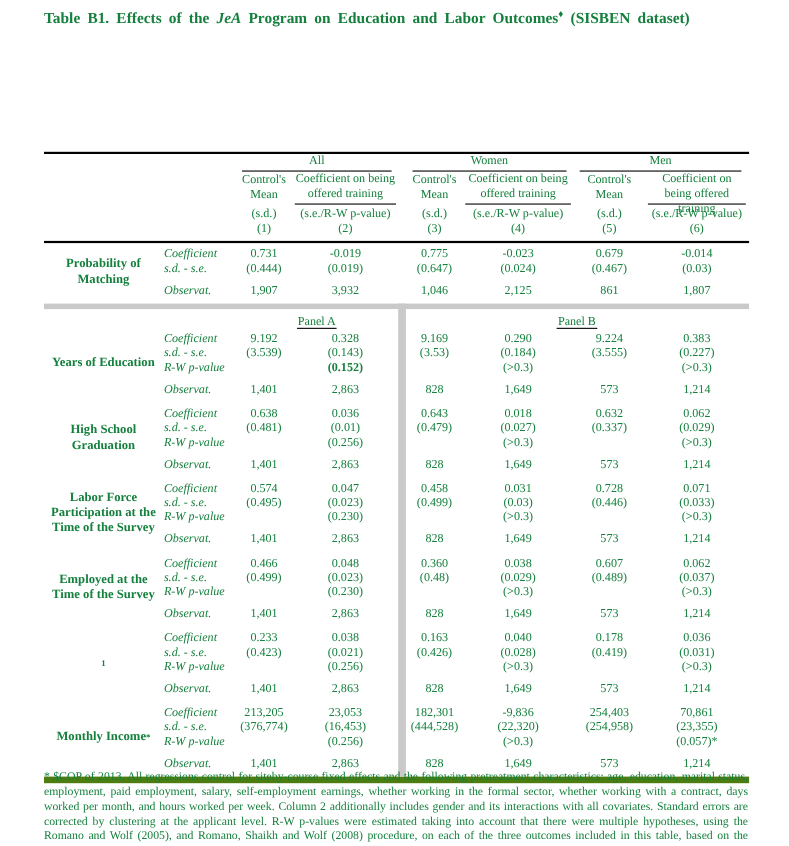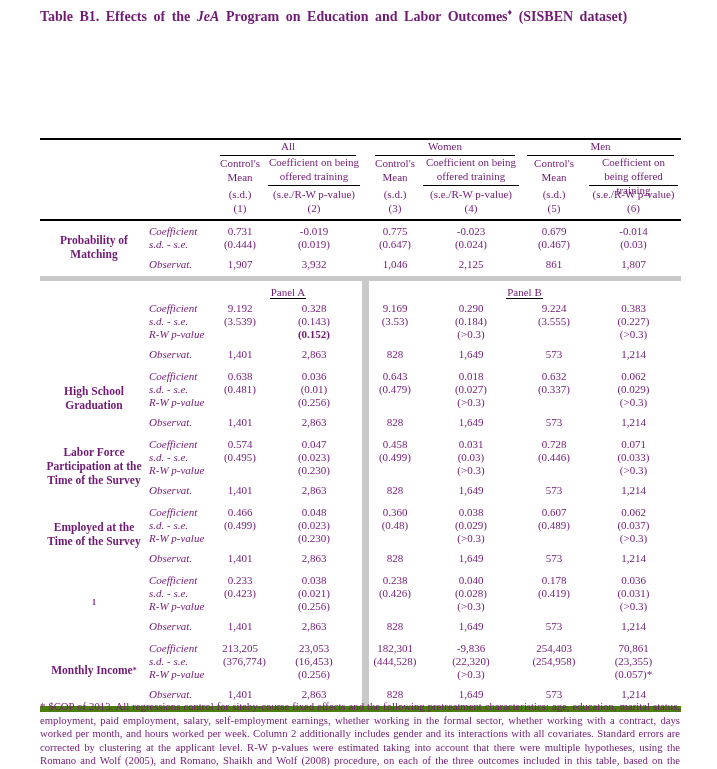--- a/index.html
+++ b/index.html
@@ -1,18 +1,18 @@
 <!DOCTYPE html>
 <html><head>
 <meta charset="utf-8">
 <style>
   html,body { margin:0; padding:0; background:#ffffff; }
   .page {
     position:relative; width:717px; height:769px; background:#ffffff;
-    color:#701a75; font-family:"Liberation Serif","DejaVu Serif",serif;
+    color:#15803d; font-family:"Liberation Serif","DejaVu Serif",serif;
     overflow:hidden;
   }
   .title {
     position:absolute; left:40px; top:6px; width:641px;
     font-size:14px; font-weight:bold; line-height:1.5;
     text-align:justify; word-spacing:3px;
   }
   .title i { font-weight:bold; }
   .title sup { font-size:9px; }
 
@@ -126,20 +126,23 @@
 
     <div class="panel-section">
       <div class="h-band"></div>
       <div class="v-divider"></div>
       <div class="grid panel-row">
         <div class="panel-label" style="grid-column:3/5;grid-row:1"><span>Panel A</span></div>
         <div class="panel-label" style="grid-column:6/10;grid-row:1"><span>Panel B</span></div>
       </div>
       <div id="panel-blocks-host">
           <div class="grid block" style="grid-template-rows: 13px 13px 13px 19px;">
+            <div class="outcome-label" style="grid-row: 1 / 5;">
+              <span>Years of Education</span>
+            </div>
             <div class="stat-label" style="grid-row: 1;">Coefficient</div>
             <div class="value-cell" style="grid-area: 1 / 3;">9.192</div>
             <div class="value-cell" style="grid-area: 1 / 4;">0.328</div>
             <div class="value-cell" style="grid-area: 1 / 6;">9.169</div>
             <div class="value-cell" style="grid-area: 1 / 7;">0.290</div>
             <div class="value-cell" style="grid-area: 1 / 8;">9.224</div>
             <div class="value-cell" style="grid-area: 1 / 9;">0.383</div>
             <div class="stat-label" style="grid-row: 2;">s.d. - s.e.</div>
             <div class="value-cell" style="grid-area: 2 / 3;">(3.539)</div>
             <div class="value-cell" style="grid-area: 2 / 4;">(0.143)</div>
@@ -261,21 +264,21 @@
             <div class="value-cell obs" style="grid-area: 4 / 8;">573</div>
             <div class="value-cell obs" style="grid-area: 4 / 9;">1,214</div>
           </div>
           <div class="grid block" style="grid-template-rows: 13px 13px 13px 19px;">
             <div class="outcome-label" style="grid-row: 1 / 5;">
               <sup>1</sup>
             </div>
             <div class="stat-label" style="grid-row: 1;">Coefficient</div>
             <div class="value-cell" style="grid-area: 1 / 3;">0.233</div>
             <div class="value-cell" style="grid-area: 1 / 4;">0.038</div>
-            <div class="value-cell" style="grid-area: 1 / 6;">0.238</div>
+            <div class="value-cell" style="grid-area: 1 / 6;">0.163</div>
             <div class="value-cell" style="grid-area: 1 / 7;">0.040</div>
             <div class="value-cell" style="grid-area: 1 / 8;">0.178</div>
             <div class="value-cell" style="grid-area: 1 / 9;">0.036</div>
             <div class="stat-label" style="grid-row: 2;">s.d. - s.e.</div>
             <div class="value-cell" style="grid-area: 2 / 3;">(0.423)</div>
             <div class="value-cell" style="grid-area: 2 / 4;">(0.021)</div>
             <div class="value-cell" style="grid-area: 2 / 6;">(0.426)</div>
             <div class="value-cell" style="grid-area: 2 / 7; font-family: Liberation Serif, serif;">(0.028)</div>
             <div class="value-cell" style="grid-area: 2 / 8;">(0.419)</div>
             <div class="value-cell" style="grid-area: 2 / 9;">(0.031)</div>
@@ -300,21 +303,21 @@
               <sup>*</sup>
             </div>
             <div class="stat-label" style="grid-row: 1;">Coefficient</div>
             <div class="value-cell" style="grid-area: 1 / 3;">213,205</div>
             <div class="value-cell" style="grid-area: 1 / 4;">23,053</div>
             <div class="value-cell" style="grid-area: 1 / 6;">182,301</div>
             <div class="value-cell" style="grid-area: 1 / 7;">-9,836</div>
             <div class="value-cell" style="grid-area: 1 / 8;">254,403</div>
             <div class="value-cell" style="grid-area: 1 / 9;">70,861</div>
             <div class="stat-label" style="grid-row: 2;">s.d. - s.e.</div>
-            <div class="value-cell" style="grid-area: 2 / 3; text-align: right;">(376,774)</div>
+            <div class="value-cell" style="grid-area: 2 / 3;">(376,774)</div>
             <div class="value-cell" style="grid-area: 2 / 4;">(16,453)</div>
             <div class="value-cell" style="grid-area: 2 / 6;">(444,528)</div>
             <div class="value-cell" style="grid-area: 2 / 7;">(22,320)</div>
             <div class="value-cell" style="grid-area: 2 / 8;">(254,958)</div>
             <div class="value-cell" style="grid-area: 2 / 9;">(23,355)</div>
             <div class="stat-label" style="grid-row: 3;">R-W p-value</div>
             <div class="value-cell" style="grid-area: 3 / 3;"></div>
             <div class="value-cell" style="grid-area: 3 / 4;">(0.256)</div>
             <div class="value-cell" style="grid-area: 3 / 6;"></div>
             <div class="value-cell" style="grid-area: 3 / 7;">(&gt;0.3)</div>

